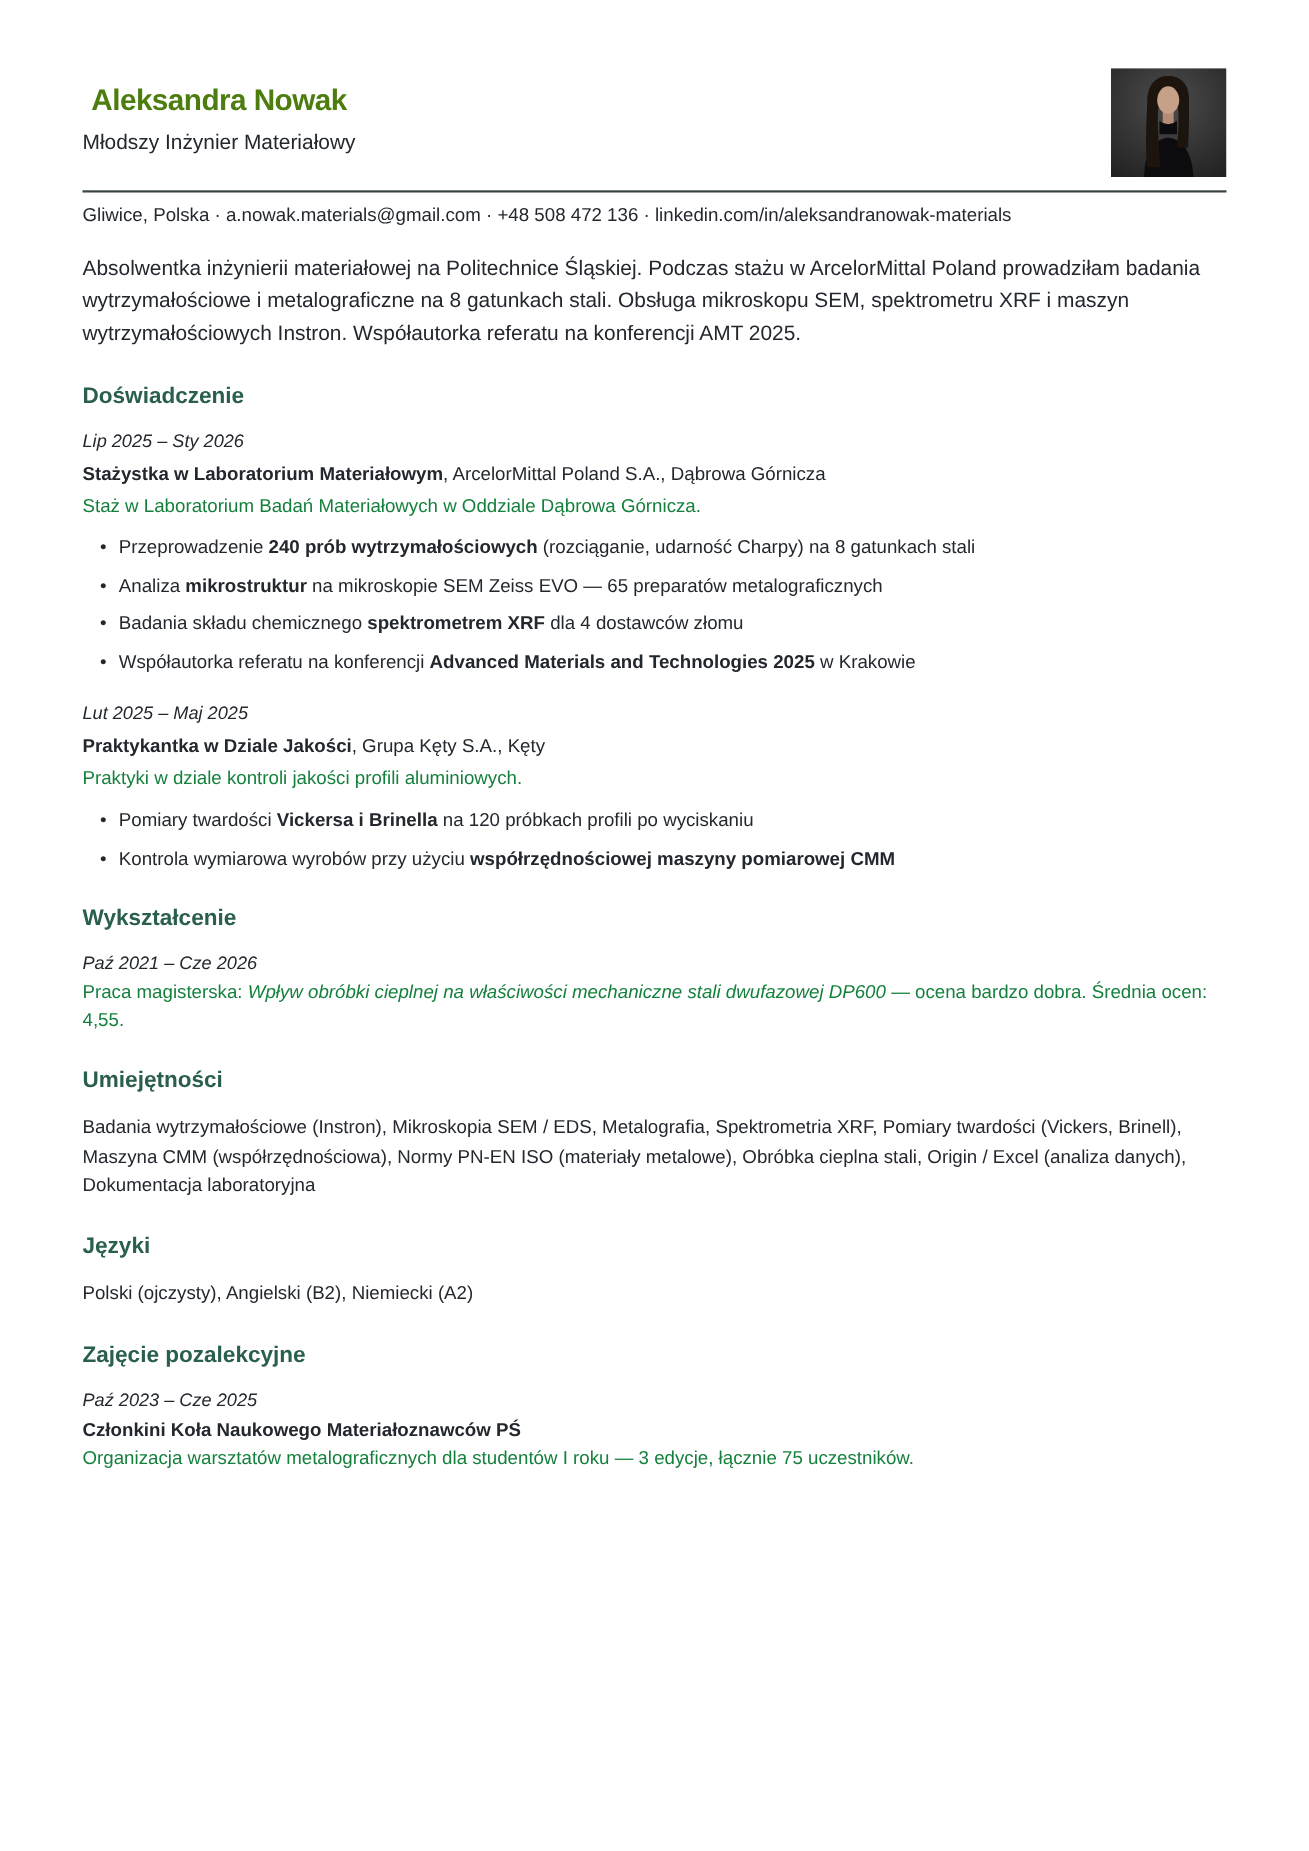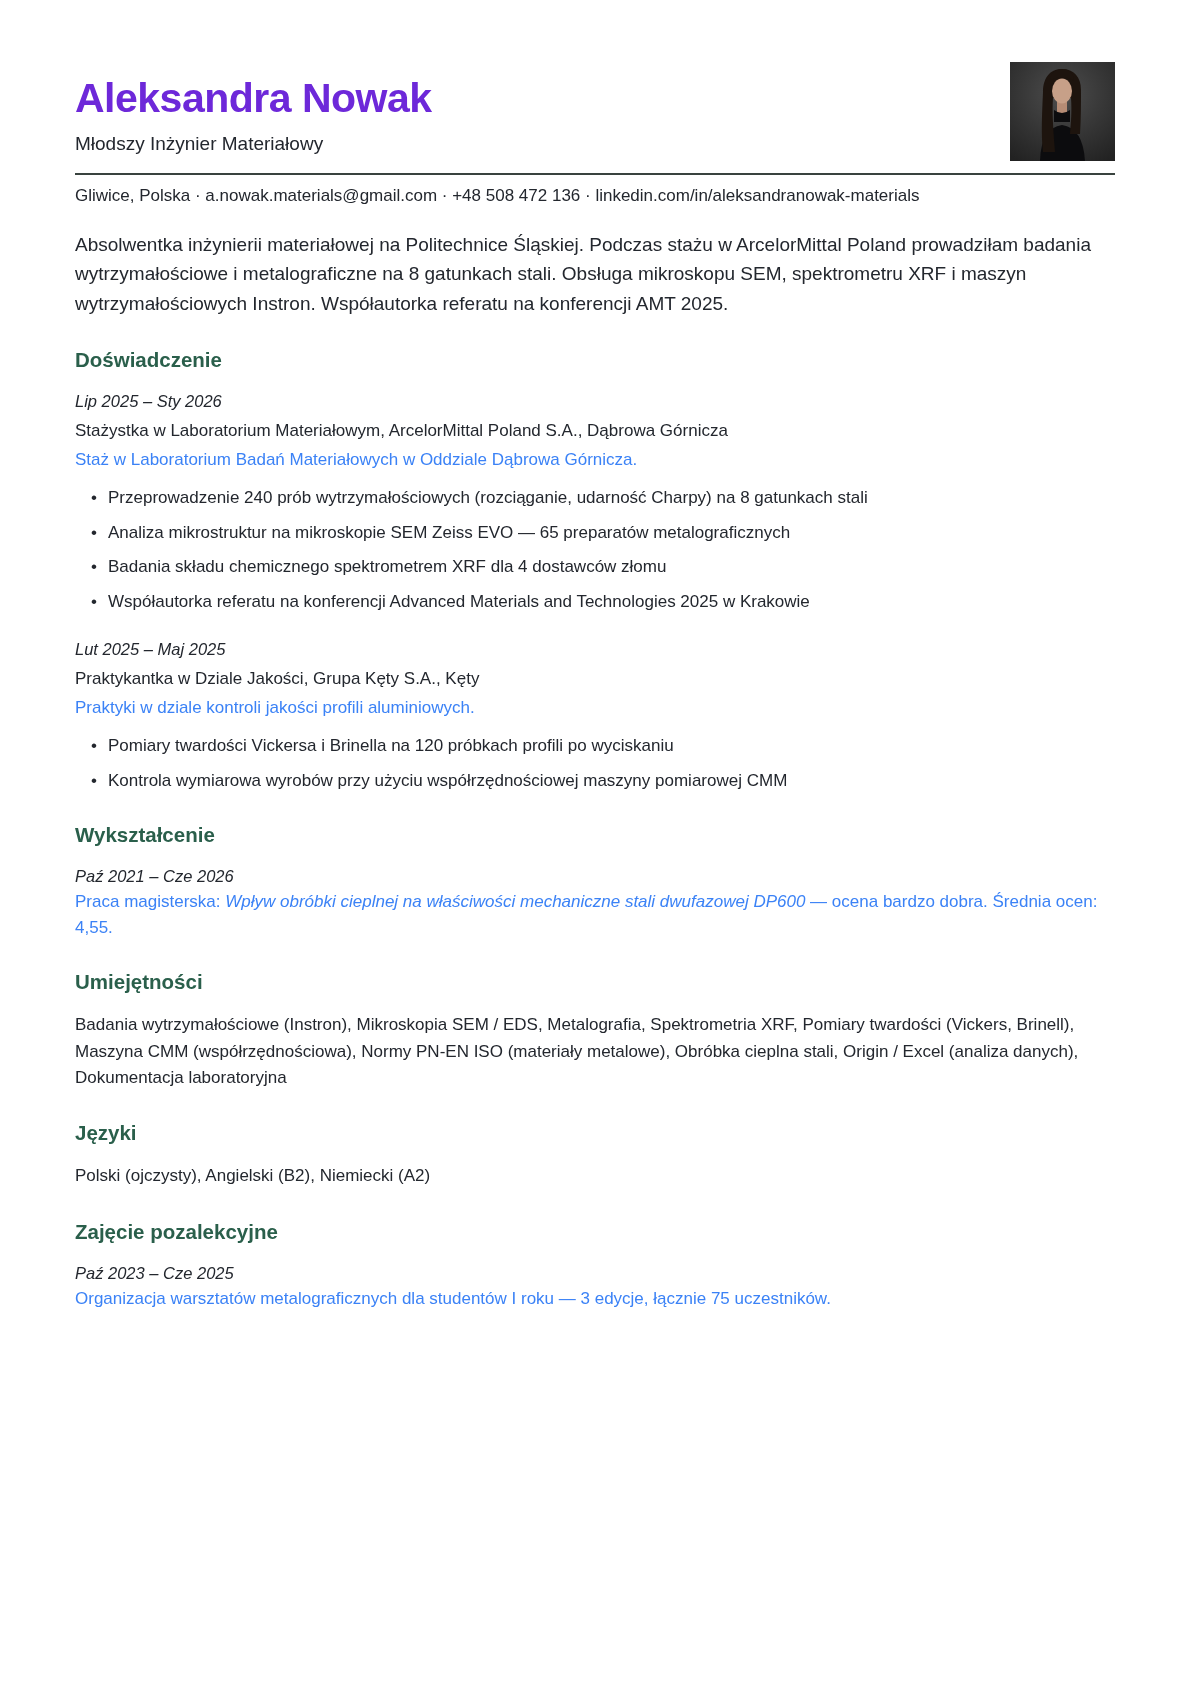--- a/index.html
+++ b/index.html
@@ -9,59 +9,59 @@
     background:#ffffff;
     font-family:"Liberation Sans",sans-serif;
     color:#212529;
     overflow:hidden;
   }
   .content{padding:0 75px;}
   
   .header{display:flex;justify-content:space-between;align-items:flex-start;padding-top:62px;}
   .name{
     margin:16px 0 0 0;
-    font-size:41px;line-height:1.0;font-weight:700;
+    font-size:27px;line-height:1.0;font-weight:700;
     letter-spacing:-0.5px;
-    color:#6d28d9;
+    color:#4d7c0f;
     text-align:center;
   }
   .job-title{margin-top:14px;font-size:19px;color:#23272e;}
   .photo{width:105px;height:99px;display:block;flex:0 0 auto;}
   .rule{border:none;border-top:2px solid #39433f;margin:12px 0 0 0;}
   .contact{margin-top:11px;font-size:17px;color:#23272e;}
   
   .summary{margin-top:24px;font-size:19px;line-height:1.55;color:#23272e;}
   .section-heading{
     margin:30px 0 0 0;
     font-size:20.5px;font-weight:700;color:#2a5f4b;
   }
   .dates{margin-top:20px;font-size:16.5px;font-style:italic;color:#23272e;}
   .entry-title{margin-top:7px;font-size:17px;line-height:1.5;color:#23272e;}
-  .entry-desc{margin-top:3px;font-size:17px;line-height:1.5;color:#3b82f6;}
+  .entry-desc{margin-top:3px;font-size:17px;line-height:1.5;color:#15803d;}
   .bullets{margin:13px 0 0 0;padding:0;list-style:none;}
   .bullets li{
     position:relative;
     margin:0 0 9px 0;
     padding-left:33px;
     font-size:17px;line-height:1.5;color:#23272e;
   }
   .bullets li::before{
     content:"•";
     position:absolute;left:16px;top:0;
     color:#23272e;
   }
   .job-block{margin-top:6px;}
   .job-block + .job-block{margin-top:26px;}
   .para{margin-top:18px;font-size:17px;line-height:1.55;color:#23272e;}
   .bold-line{margin-top:7px;font-size:17px;font-weight:700;color:#23272e;}
   .footer{
     position:absolute;left:0;bottom:30px;width:100%;
     text-align:center;font-size:15px;color:#3a3f45;
   }
-  .rich span.b{font-weight:400;}
+  .rich span.b{font-weight:700;}
   .rich span.i{font-style:italic;}
 </style>
 </head>
 <body>
 
 <div class="page">
   <div class="content">
 
     <div class="header">
       <div>
@@ -121,17 +121,18 @@
     <div class="entry-desc rich"><span>Praca magisterska: </span><span class="i">Wpływ obróbki cieplnej na właściwości mechaniczne stali dwufazowej DP600</span><span> — ocena bardzo dobra. Średnia ocen: 4,55.</span></div>
 
     <h2 class="section-heading">Umiejętności</h2>
     <p class="para">Badania wytrzymałościowe (Instron), Mikroskopia SEM / EDS, Metalografia, Spektrometria XRF, Pomiary twardości (Vickers, Brinell), Maszyna CMM (współrzędnościowa), Normy PN-EN ISO (materiały metalowe), Obróbka cieplna stali, Origin / Excel (analiza danych), Dokumentacja laboratoryjna</p>
 
     <h2 class="section-heading">Języki</h2>
     <p class="para">Polski (ojczysty), Angielski (B2), Niemiecki (A2)</p>
 
     <h2 class="section-heading">Zajęcie pozalekcyjne</h2>
     <div class="dates">Paź 2023 – Cze 2025</div>
+    <div class="bold-line">Członkini Koła Naukowego Materiałoznawców PŚ</div>
     <div class="entry-desc">Organizacja warsztatów metalograficznych dla studentów I roku — 3 edycje, łącznie 75 uczestników.</div>
 
   </div>
 
 </div>
 
 </body></html>

